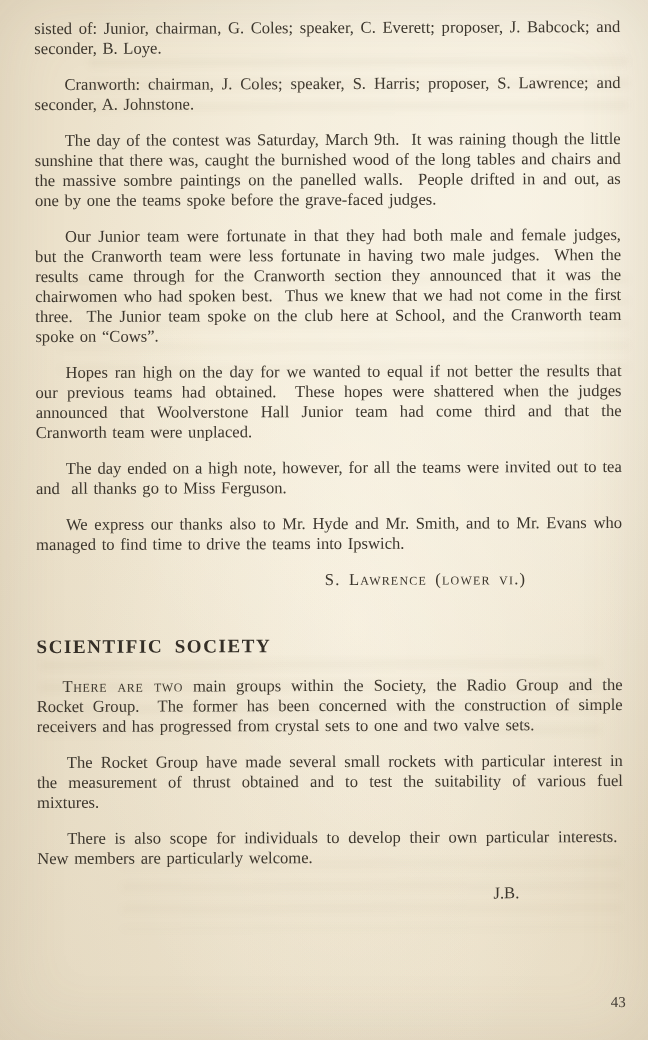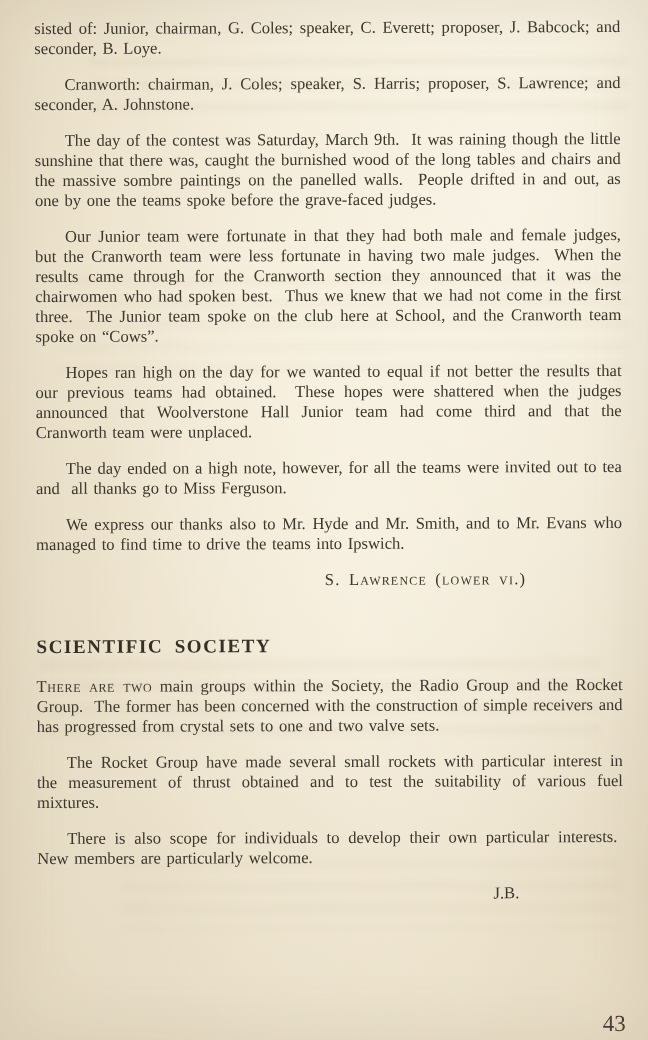--- a/index.html
+++ b/index.html
@@ -46,32 +46,32 @@
   }
   h2.article-heading {
     font-size: 19px;
     line-height: 24px;
     font-weight: bold;
     letter-spacing: 1.6px;
     word-spacing: 5px;
     margin: 44px 0 18px 0;
     color: #352f27;
   }
-  .lead-in { font-variant: small-caps; letter-spacing: 0.6px; }
+  .lead-in { font-variant: small-caps; letter-spacing: 0.6px; margin-left: 26px; }
   .initials {
     text-align: right;
     padding-right: 104px;
     margin: 14px 0 0 0;
     text-indent: 0;
     font-size: 16.6px;
   }
   .page-number {
     position: absolute;
-    right: 24px; bottom: 2px;
-    font-size: 23px;
+    right: 24px; bottom: 28px;
+    font-size: 15px;
     color: #46403600;
     color: #474038;
   }
   
   .ghost {
     position: absolute;
     pointer-events: none;
     background: repeating-linear-gradient(180deg, rgba(146,126,94,0.10) 0 9px, transparent 9px 22px);
     filter: blur(3px);
     opacity: 0.55;

